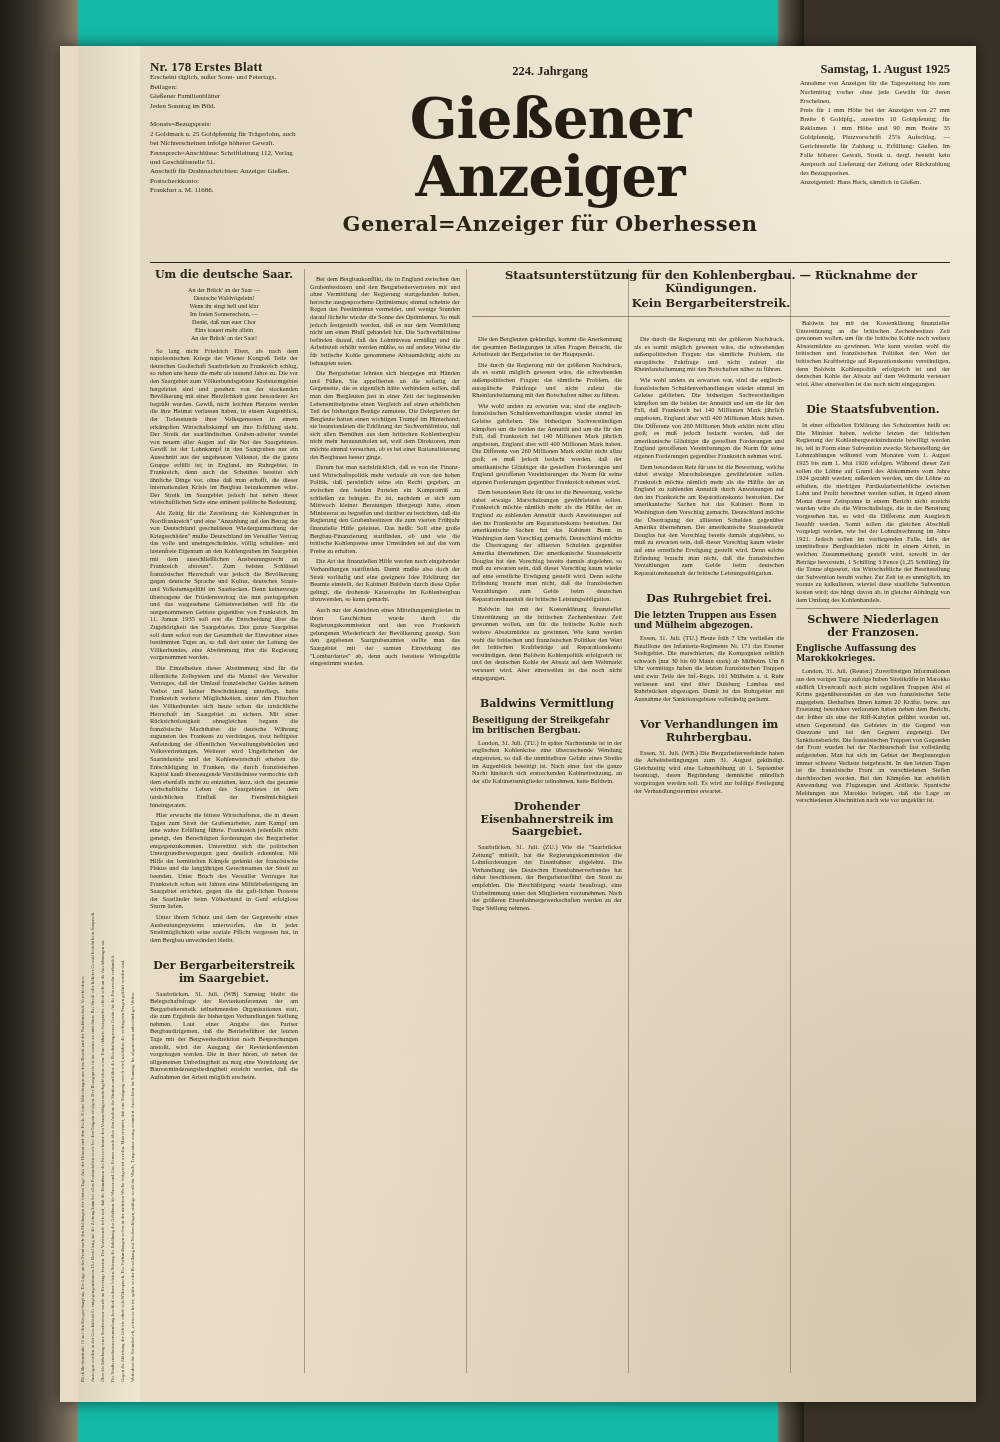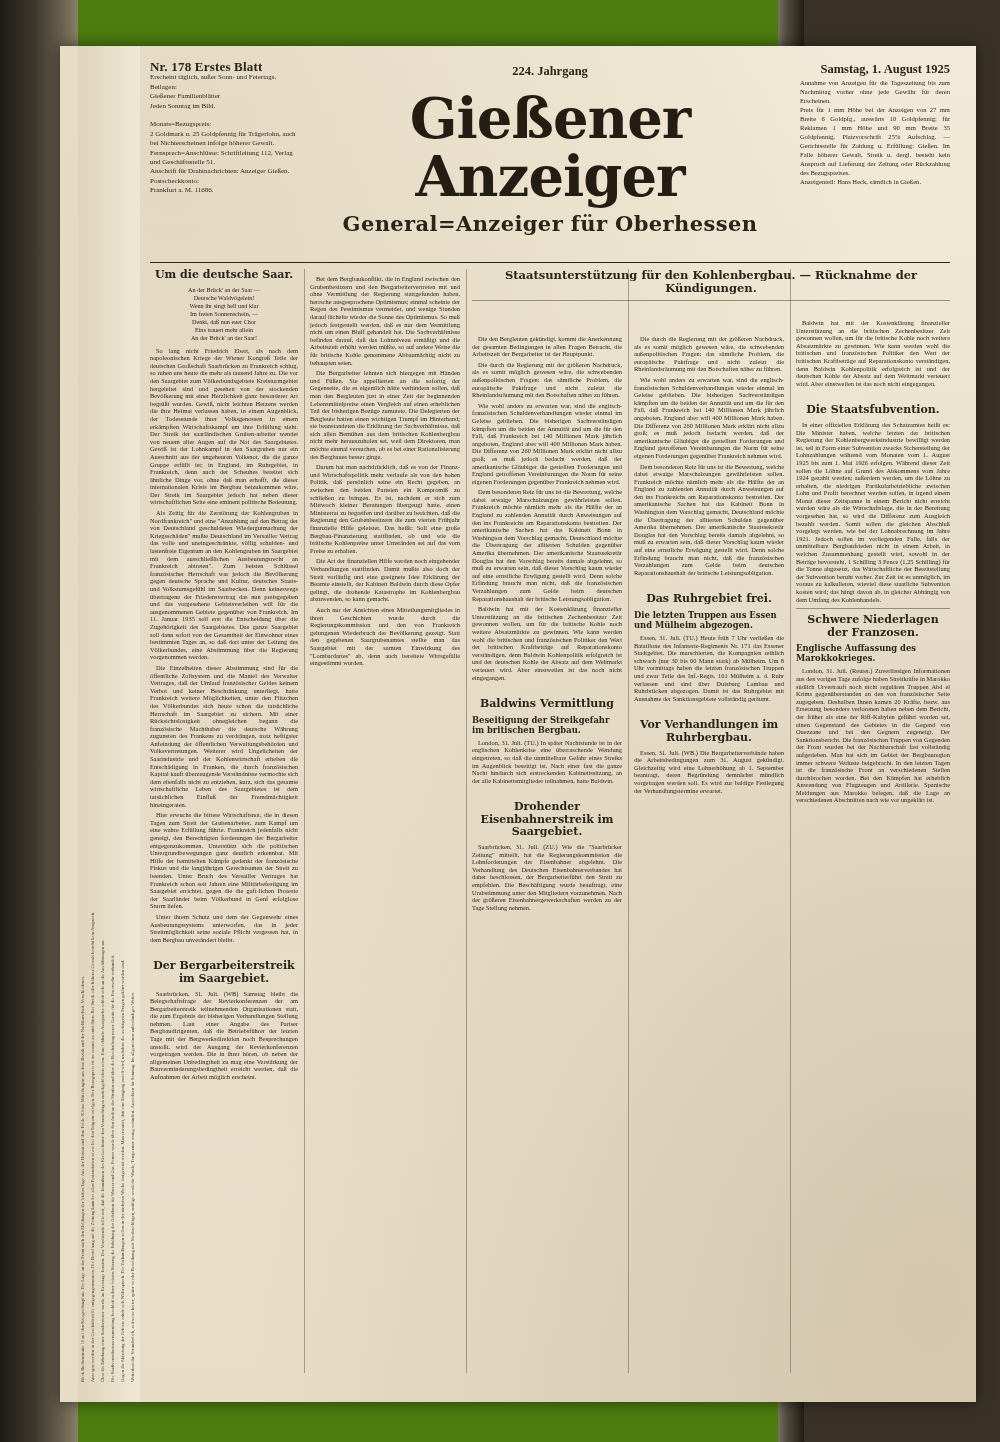--- a/index.html
+++ b/index.html
@@ -5,21 +5,21 @@
   html,body{margin:0;padding:0;}
   body{
     width:1000px;height:1442px;
     background:#3a3226;
     font-family:"Liberation Serif", serif;
     overflow:hidden;
   }
   
   #scan{
     position:relative;width:804px;height:1442px;
-    background:#4d7c0f;
+    background:#14b8a6;
   }
   #gutter{
     position:absolute;left:0;top:0;width:78px;height:1442px;
     background:linear-gradient(90deg,#1d1a15 0%,#3e382c 45%,#6a6150 80%,#8a8068 100%);
   }
   #rightedge{
     position:absolute;right:0;top:0;width:26px;height:1442px;
     background:linear-gradient(270deg,#201d17 0%,#554e3f 70%,#7b7260 100%);
   }
   #sheet{
@@ -187,20 +187,21 @@
     </div>
 
     <div class="cols">
       <div class="vrule v1"></div>
       <div class="vrule v2"></div>
       <div class="vrule v3"></div>
       <div class="vrule v4"></div>
 
       <div class="spanhead">
         <div class="hl-sub">Staatsunterstützung für den Kohlenbergbau. — Rücknahme der Kündigungen.</div>
+        <div class="hl-sub2">Kein Bergarbeiterstreik.</div>
         <div class="rule-thin"></div>
       </div>
 
       <div class="col c1">
         <div class="hl-col" style="margin-top:0;">Um die deutsche Saar.</div>
         <div style="white-space:pre-line;text-align:center;font-size:6.2px;line-height:8px;margin-bottom:5px;">An der Brück' an der Saar —
 Deutsche Waldvögelein!
 Wenn ihr singt hell und klar
 Im freien Sonnenschein, —
 Denkt, daß nun euer Chor

